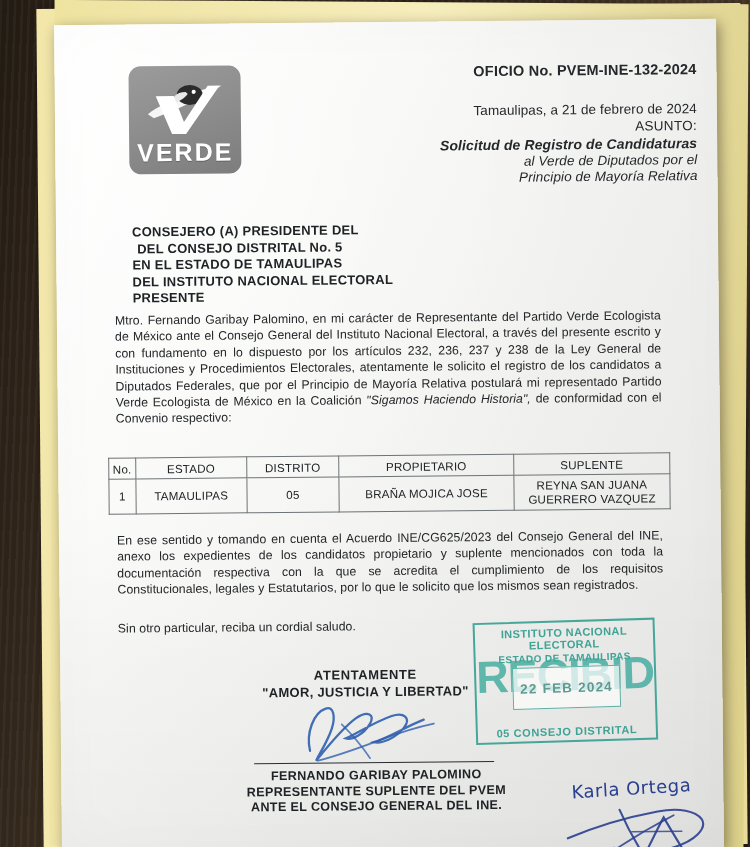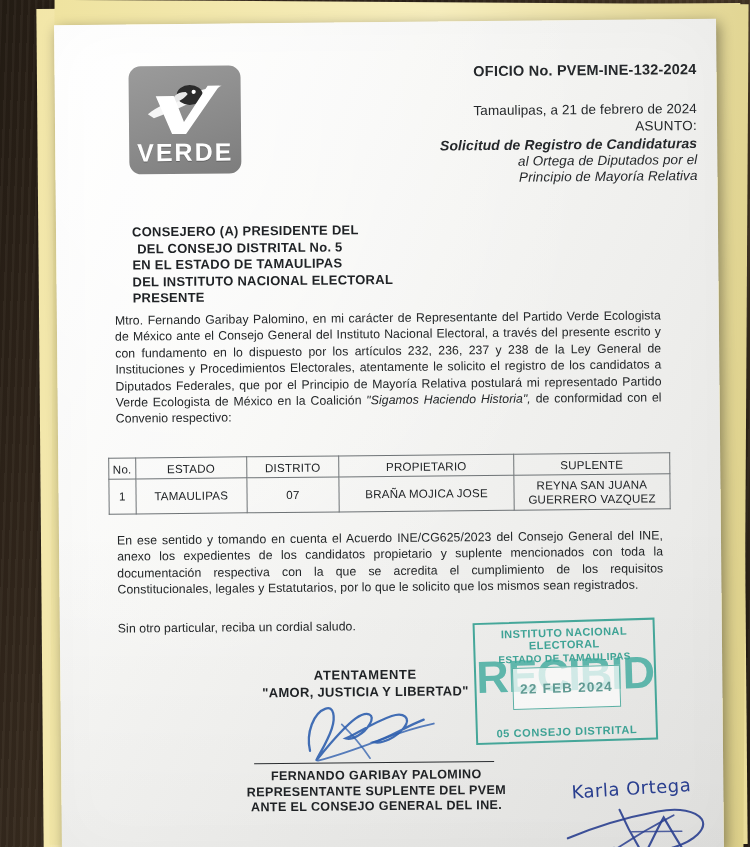--- a/index.html
+++ b/index.html
@@ -390,21 +390,21 @@
       </svg>
       <div class="logo-word">VERDE</div>
     </div>
 
     <div class="head-right">
       <div class="oficio">OFICIO No. PVEM-INE-132-2024</div>
       <div class="city-date">Tamaulipas, a 21 de febrero de 2024</div>
       <div class="asunto-lbl">ASUNTO:</div>
       <div class="asunto-1">Solicitud de Registro de Candidaturas</div>
       <div class="asunto-2">
-        <span>al Ortega de </span><b>Diputados</b><span> por el</span>
+        <span>al Verde de </span><b>Diputados</b><span> por el</span>
       </div>
       <div class="asunto-3">Principio de Mayoría Relativa</div>
     </div>
   </div>
 
   <div class="addressee">
     <div>CONSEJERO (A) PRESIDENTE DEL</div>
     <div class="ind">DEL CONSEJO DISTRITAL No. 5</div>
     <div>EN EL ESTADO DE TAMAULIPAS</div>
     <div>DEL INSTITUTO NACIONAL ELECTORAL</div>
@@ -422,21 +422,21 @@
         <th class="col-estado">ESTADO</th>
         <th class="col-distrito">DISTRITO</th>
         <th class="col-prop">PROPIETARIO</th>
         <th class="col-supl">SUPLENTE</th>
       </tr>
     </thead>
     <tbody>
       <tr>
         <td>1</td>
         <td>TAMAULIPAS</td>
-        <td>07</td>
+        <td>05</td>
         <td>BRAÑA MOJICA JOSE</td>
         <td>
           <div>REYNA SAN JUANA</div>
           <div>GUERRERO VAZQUEZ</div>
         </td>
       </tr>
     </tbody>
   </table>
 
   <div class="para" id="para-3">En ese sentido y tomando en cuenta el Acuerdo INE/CG625/2023 del Consejo General del INE, anexo los expedientes de los candidatos propietario y suplente mencionados con toda la documentación respectiva con la que se acredita el cumplimiento de los requisitos Constitucionales, legales y Estatutarios, por lo que le solicito que los mismos sean registrados.</div>

